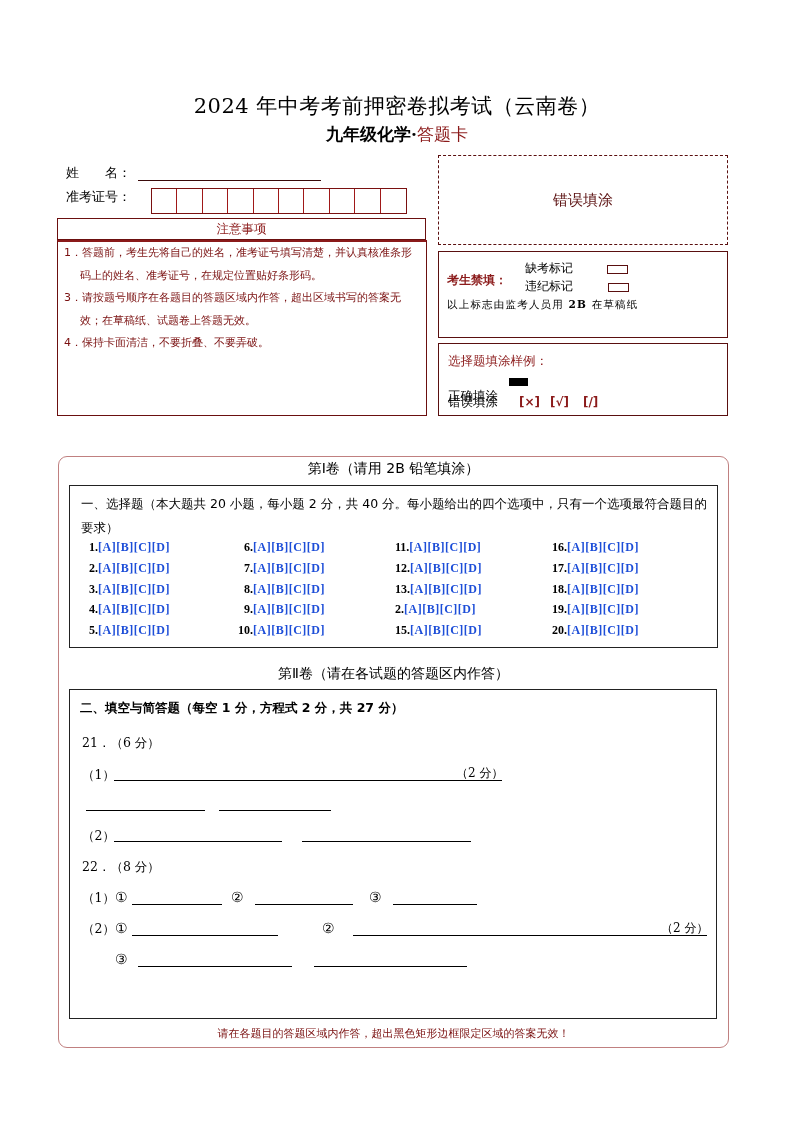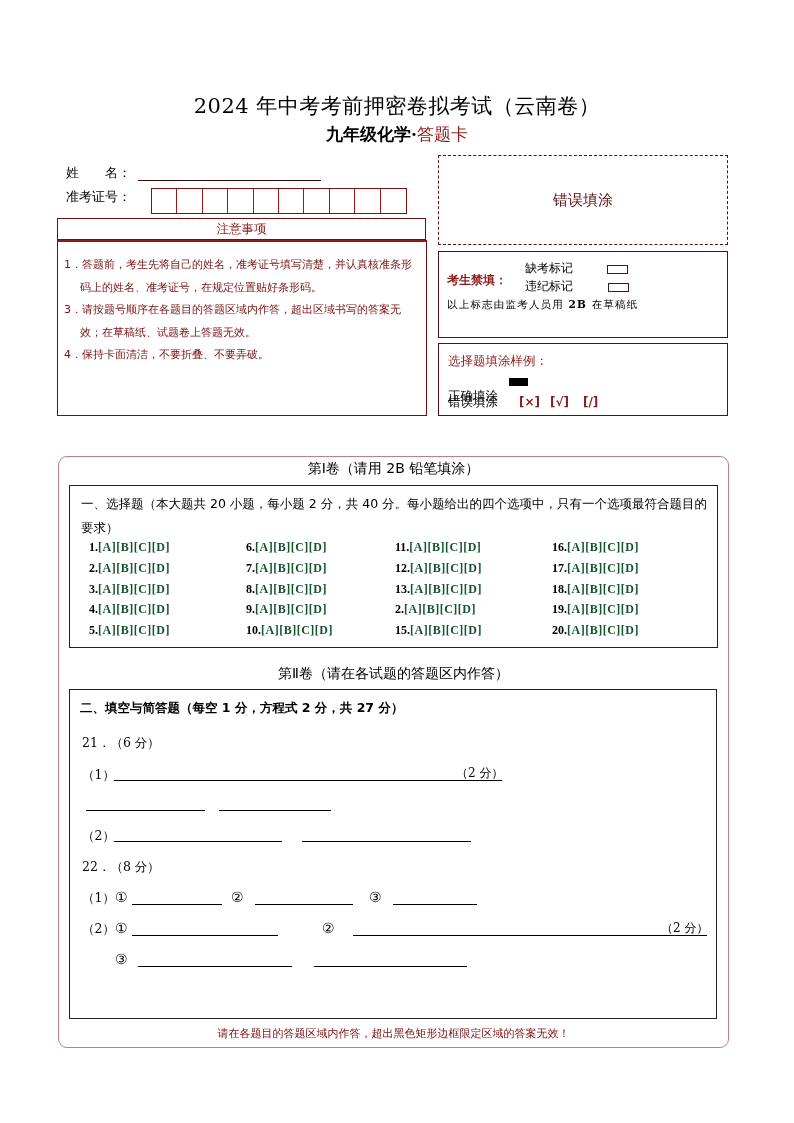--- a/index.html
+++ b/index.html
@@ -15,21 +15,21 @@
   #name-label { left:66px; top:164px; }
   #name-line { left:138px; top:180px; width:183px; border-bottom:1px solid #3a0a0a; height:0; }
   #id-label { left:66px; top:188px; }
   #id-boxes { left:151px; top:188px; height:24px; display:flex; border:1px solid #7a1010; }
   #id-boxes .box { width:25.4px; height:24px; border-right:1px solid #a01818; box-sizing:border-box; }
   #id-boxes .box:last-child { border-right:none; }
 
   #notice-head { left:57px; top:218px; width:369px; height:22px; border:1px solid #6b0f0f; box-sizing:border-box;
                  text-align:center; font-family:"DejaVu Sans","Liberation Sans",sans-serif; font-size:12.5px; line-height:20px; color:#8b1a1a; }
   #notice-body { left:57px; top:240px; width:370px; height:176px; border:1px solid #6b0f0f; border-top:2px solid #8b1a1a; box-sizing:border-box;
-                 padding:12px 6px 0 6px; font-family:"DejaVu Sans","Liberation Sans",sans-serif; font-size:11px; color:#7a1010; line-height:22.5px; }
+                 padding:0 6px 0 6px; font-family:"DejaVu Sans","Liberation Sans",sans-serif; font-size:11px; color:#7a1010; line-height:22.5px; }
   .note { padding-left:16px; text-indent:-16px; }
 
   #barcode { left:438px; top:155px; width:290px; height:90px; border:1px dashed #5a0f0f; box-sizing:border-box;
              display:flex; align-items:center; justify-content:center; font-family:"DejaVu Sans","Liberation Sans",sans-serif; font-size:15px; color:#5a0f0f; }
 
   #mark-box { left:438px; top:251px; width:290px; height:87px; border:1px solid #5a0f0f; box-sizing:border-box;
               font-family:"DejaVu Sans","Liberation Sans",sans-serif; font-size:12px; }
   #mark-forbid { left:8px; top:8px; color:#8b1a1a; font-weight:bold;margin-top:12px; }
   #mark-absent { left:86px; top:8px; }
   #mark-violate { left:86px; top:26px; }
@@ -52,21 +52,21 @@
 
   #sec1 { left:58px; top:456px; width:671px; height:592px; border:1px solid #c08080; border-radius:9px; box-sizing:border-box; }
   .sec-title { left:0; width:100%; text-align:center; font-family:"DejaVu Sans","Liberation Sans",sans-serif; font-size:14px; }
   #part1-title { top:3px; }
   #mc-box { left:10px; top:28px; width:649px; height:163px; border:1px solid #222; box-sizing:border-box; }
   #mc-instr { left:11px; top:6px; width:630px; font-family:"DejaVu Sans","Liberation Sans",sans-serif; font-size:12.5px; line-height:24px; }
   #mc-instr b { font-weight:normal; }
   .mc-col { top:51px; }
   .mc-row { height:20.8px; line-height:20.8px; font-family:"Liberation Serif","DejaVu Serif",serif; font-weight:bold; font-size:12px; white-space:nowrap; }
   .mc-num { color:#000; }
-  .mc-opt { color:#14532d; letter-spacing:0.5px; }
+  .mc-opt { color:#1d4ed8; letter-spacing:0.5px; }
 
   #part2-title { top:208px; }
   #sa-box { left:10px; top:232px; width:648px; height:330px; border:1px solid #222; box-sizing:border-box; }
   .sa-text { font-family:"DejaVu Serif","Liberation Serif",serif; font-size:12.5px; }
   #sa-instr { left:10px; top:10px; font-family:"DejaVu Sans","Liberation Sans",sans-serif; font-weight:bold; font-size:12.5px; }
   .uline { height:0; border-bottom:1px solid #000; }
   .score { font-size:12px; }
   #footer-note { left:0; width:100%; top:569px; text-align:center; font-family:"DejaVu Sans","Liberation Sans",sans-serif; font-size:11px; color:#7a1010; }
 </style>
 </head>
@@ -133,21 +133,21 @@
       <span>一、选择题（</span><b>本大题共 20 小题，每小题 2 分，共 40 分</b><span>。每小题给出的</span><b>四个</b><span>选项中，只有一个选项最符合题目的要求）</span>
     </div>
 
     <div class="abs mc-col" style="left:19px;">
       <div class="mc-row"><span class="mc-num">1.</span><span class="mc-opt">[A][B][C][D]</span></div>
       <div class="mc-row"><span class="mc-num">2.</span><span class="mc-opt">[A][B][C][D]</span></div>
       <div class="mc-row"><span class="mc-num">3.</span><span class="mc-opt">[A][B][C][D]</span></div>
       <div class="mc-row"><span class="mc-num">4.</span><span class="mc-opt">[A][B][C][D]</span></div>
       <div class="mc-row"><span class="mc-num">5.</span><span class="mc-opt">[A][B][C][D]</span></div>
     </div>
-    <div class="abs mc-col" style="left:176px;">
+    <div class="abs mc-col" style="left:168px;text-align:right;">
       <div class="mc-row"><span class="mc-num">6.</span><span class="mc-opt">[A][B][C][D]</span></div>
       <div class="mc-row"><span class="mc-num">7.</span><span class="mc-opt">[A][B][C][D]</span></div>
       <div class="mc-row"><span class="mc-num">8.</span><span class="mc-opt">[A][B][C][D]</span></div>
       <div class="mc-row"><span class="mc-num">9.</span><span class="mc-opt">[A][B][C][D]</span></div>
       <div class="mc-row"><span class="mc-num">10.</span><span class="mc-opt">[A][B][C][D]</span></div>
     </div>
     <div class="abs mc-col" style="left:325px;">
       <div class="mc-row"><span class="mc-num">11.</span><span class="mc-opt">[A][B][C][D]</span></div>
       <div class="mc-row"><span class="mc-num">12.</span><span class="mc-opt">[A][B][C][D]</span></div>
       <div class="mc-row"><span class="mc-num">13.</span><span class="mc-opt">[A][B][C][D]</span></div>

